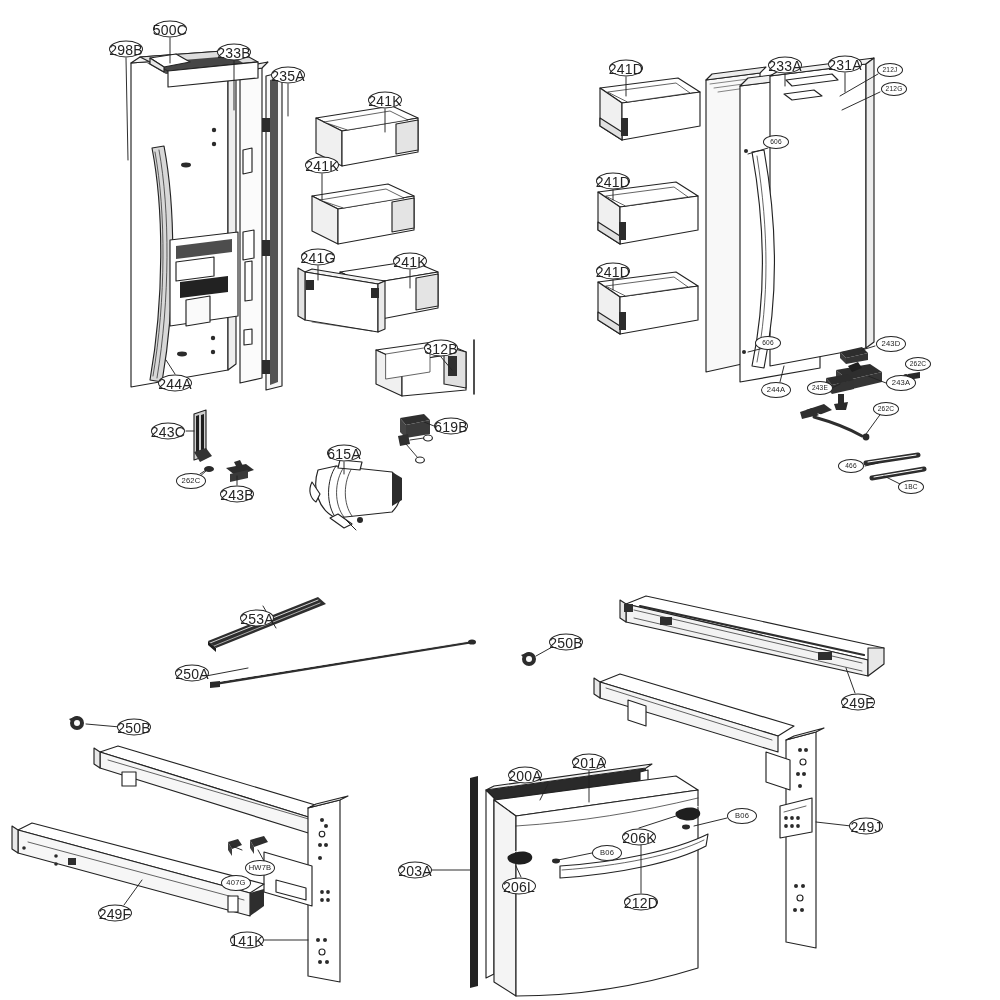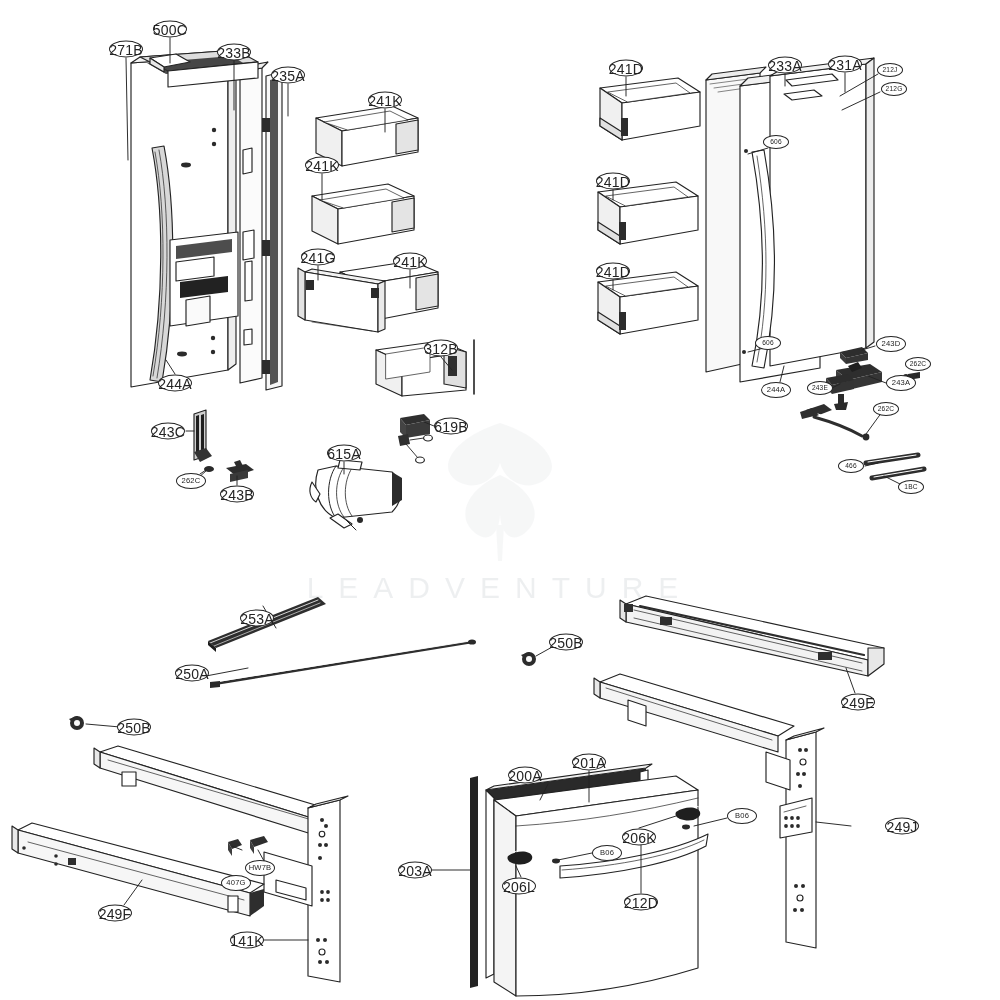--- a/index.html
+++ b/index.html
@@ -46,28 +46,20 @@
     color:#9aa3ad;opacity:.17;
     font-family:"Liberation Sans", sans-serif;
     font-weight:400;
   }
 </style>
 </head>
 <body>
 
 <div id="stage">
 
-  <div id="watermark">
-    <svg id="wm-mark" width="210" height="150" viewBox="0 0 210 150">
-      <path d="M105 8 C60 22 40 52 62 66 C80 77 100 66 105 48 C110 66 130 77 148 66 C170 52 150 22 105 8 Z" fill="#6c7a86"></path>
-      <path d="M105 60 C72 74 60 102 80 118 C94 129 104 118 105 100 C106 118 116 129 130 118 C150 102 138 74 105 60 Z" fill="#6c7a86"></path>
-      <path d="M101 110 L109 110 L107 146 L103 146 Z" fill="#6c7a86"></path>
-    </svg>
-    <div id="wm-text">LEADVENTURE</div>
-  </div>
 
   <svg class="layer" viewBox="0 0 1000 1000">
     <g stroke="#232323" fill="none" stroke-width="1.15" stroke-linejoin="round" stroke-linecap="round">
 
       <g>
 
         <path d="M131 63 L228 56 L228 370 L131 387 Z" fill="#ffffff"></path>
         <path d="M131 63 L140 57 L236 50 L228 56 Z" fill="#f3f3f3"></path>
         <path d="M228 56 L236 50 L236 364 L228 370 Z" fill="#eeeeee"></path>
 
@@ -453,21 +445,21 @@
         <path d="M851 826 L816 822"></path>
         <path d="M242 850 L232 846"></path>
         <path d="M264 861 L258 850"></path>
         <path d="M124 905 L142 880"></path>
         <path d="M262 940 L308 940"></path>
       </g>
     </g>
   </svg>
 
   <div id="callout-layer">
-      <div class="callout md" style="left: 126px; top: 49px;">271B</div>
+      <div class="callout md" style="left: 126px; top: 49px;">298B</div>
       <div class="callout md" style="left: 170px; top: 29px;">500C</div>
       <div class="callout md" style="left: 234px; top: 52px;">233B</div>
       <div class="callout md" style="left: 288px; top: 75px;">235A</div>
       <div class="callout md" style="left: 175px; top: 383px;">244A</div>
       <div class="callout md" style="left: 168px; top: 431px;">243C</div>
       <div class="callout sm" style="left: 191px; top: 481px;">262C</div>
       <div class="callout md" style="left: 237px; top: 494px;">243B</div>
       <div class="callout md" style="left: 385px; top: 100px;">241K</div>
       <div class="callout md" style="left: 322px; top: 165px;">241K</div>
       <div class="callout md" style="left: 318px; top: 257px;">241G</div>
@@ -498,20 +490,20 @@
       <div class="callout md" style="left: 858px; top: 702px;">249E</div>
       <div class="callout md" style="left: 134px; top: 727px;">250B</div>
       <div class="callout md" style="left: 525px; top: 775px;">200A</div>
       <div class="callout md" style="left: 589px; top: 762px;">201A</div>
       <div class="callout sm" style="left: 742px; top: 816px;">B06</div>
       <div class="callout md" style="left: 639px; top: 837px;">206K</div>
       <div class="callout sm" style="left: 607px; top: 853px;">B06</div>
       <div class="callout md" style="left: 519px; top: 886px;">206L</div>
       <div class="callout md" style="left: 415px; top: 870px;">203A</div>
       <div class="callout md" style="left: 641px; top: 902px;">212D</div>
-      <div class="callout md" style="left: 866px; top: 826px; margin-left: 36px;">249J</div>
+      <div class="callout md" style="left: 866px; top: 826px;">249J</div>
       <div class="callout sm" style="left: 236px; top: 883px;">407G</div>
       <div class="callout sm" style="left: 260px; top: 868px;">HW7B</div>
       <div class="callout md" style="left: 115px; top: 913px;">249F</div>
       <div class="callout md" style="left: 247px; top: 940px;">141K</div>
     </div>
 
 </div>
 
 </body></html>

